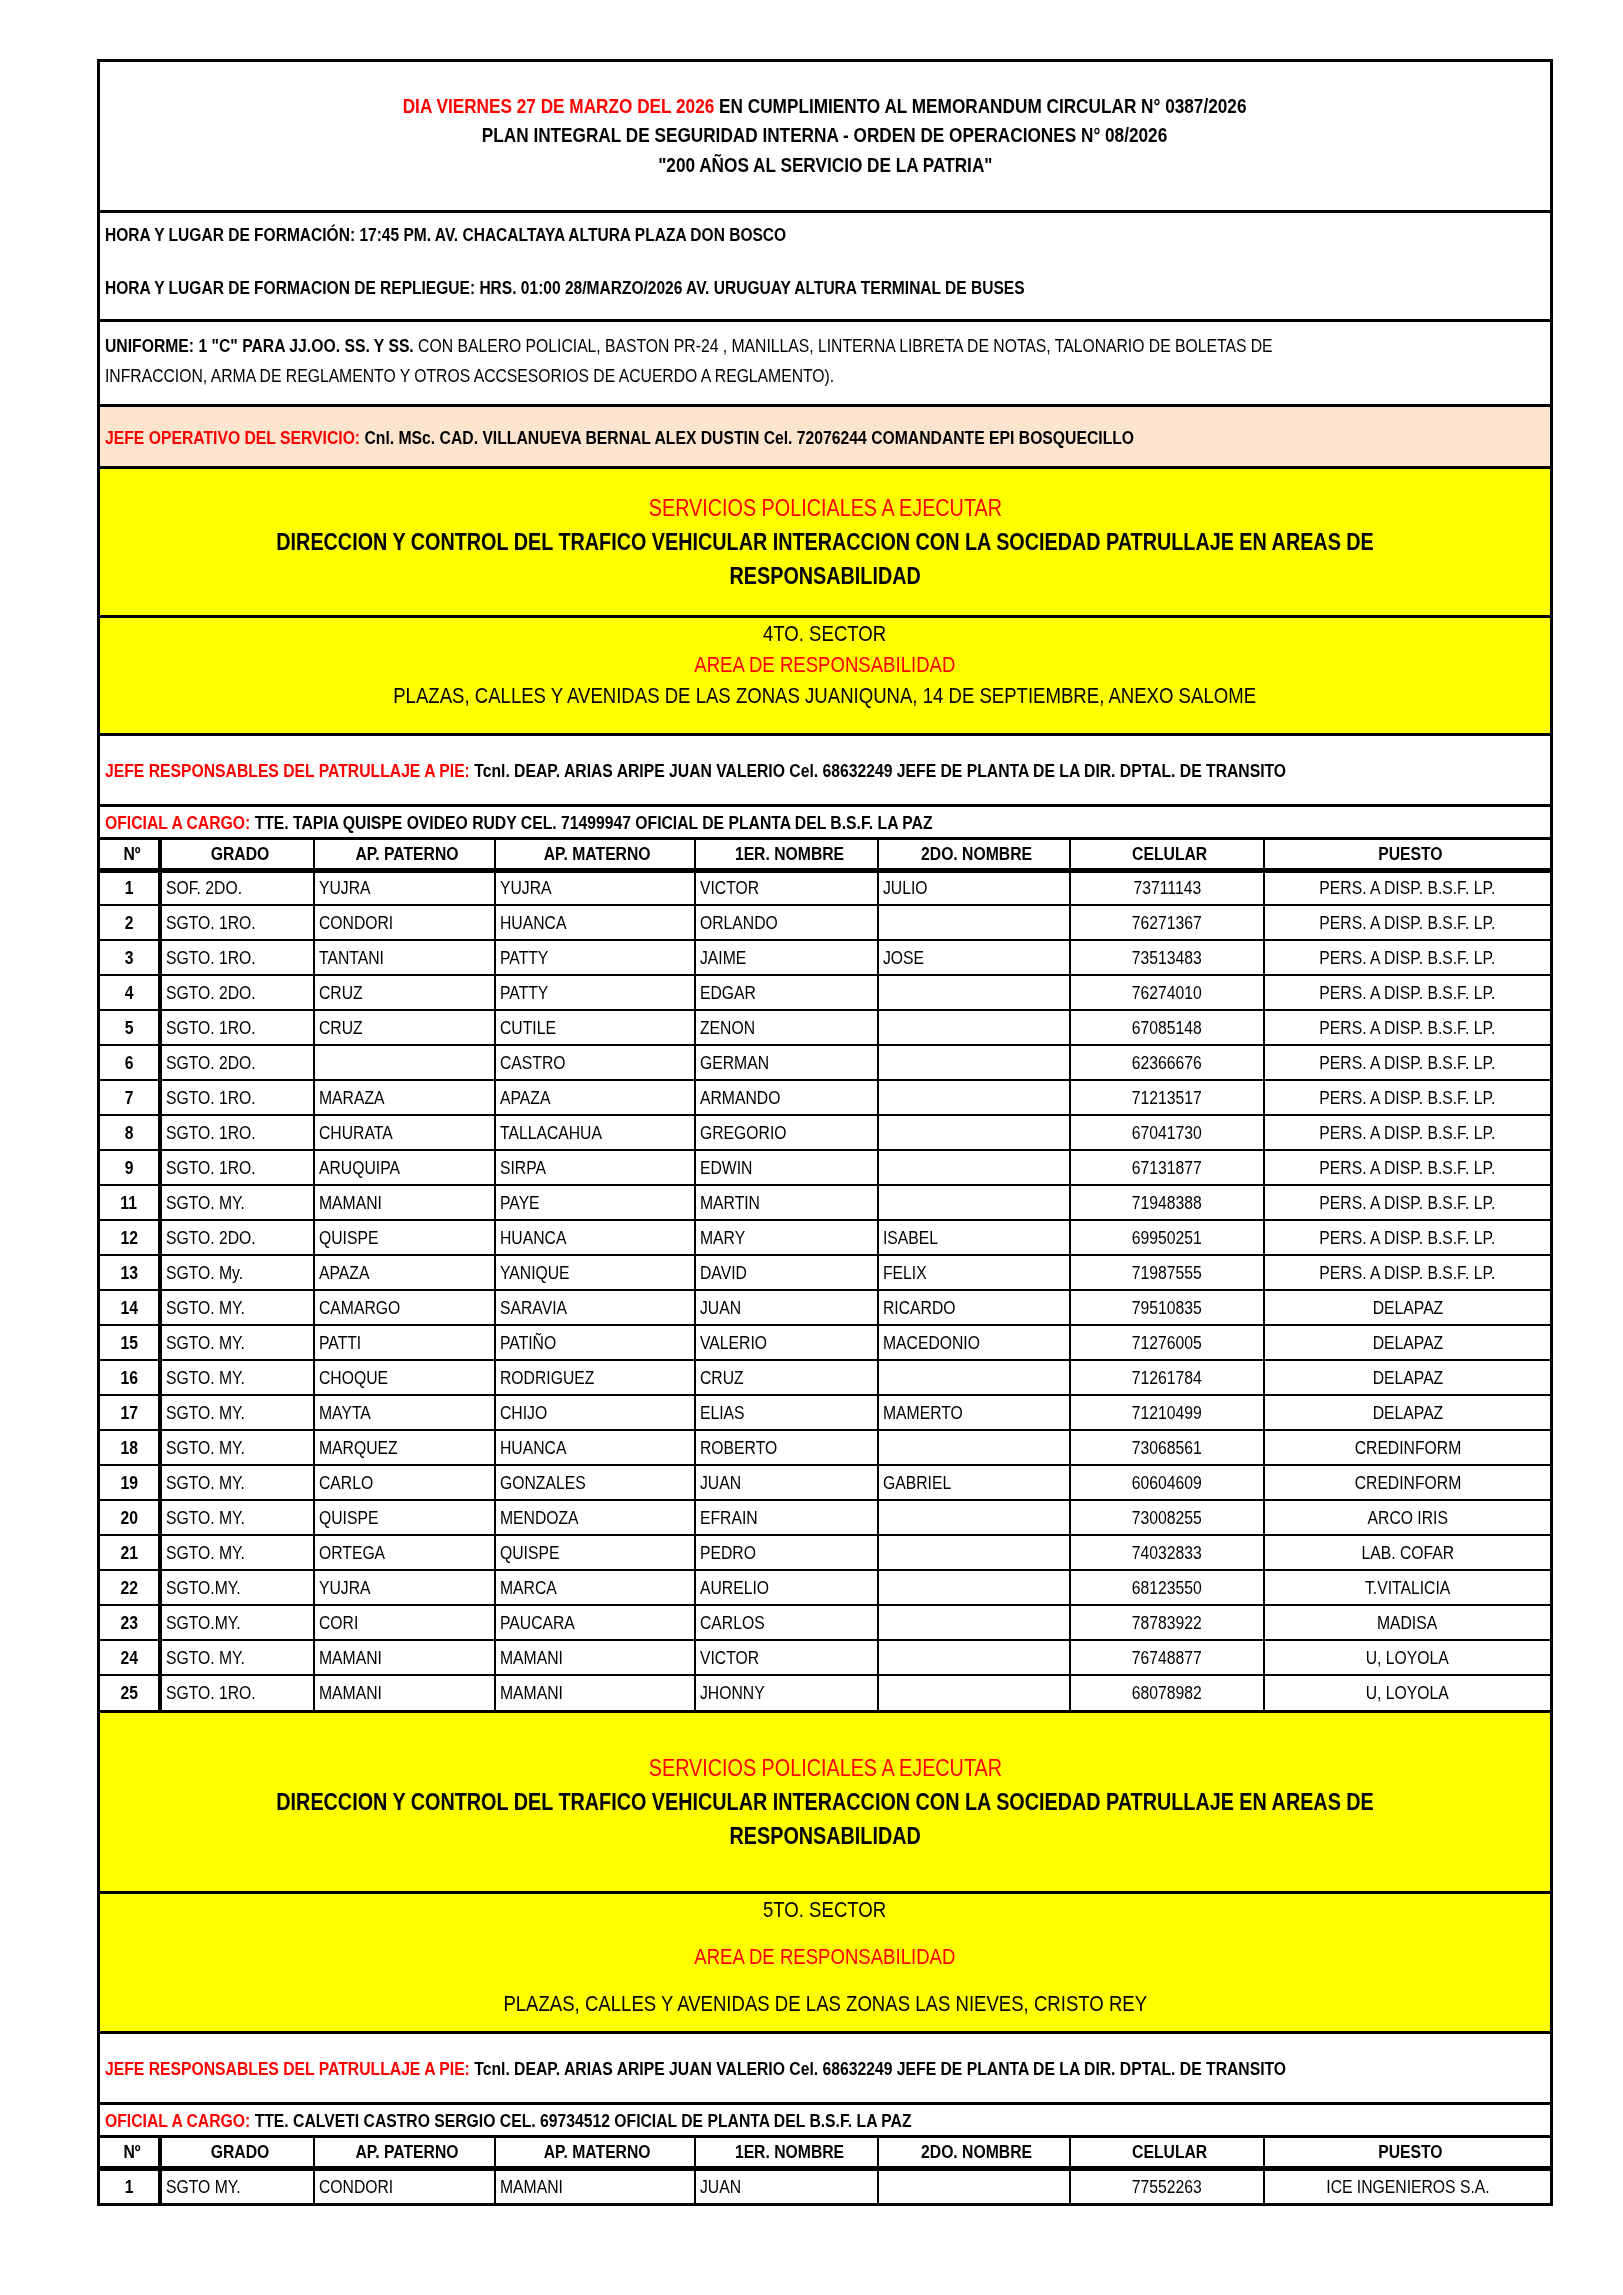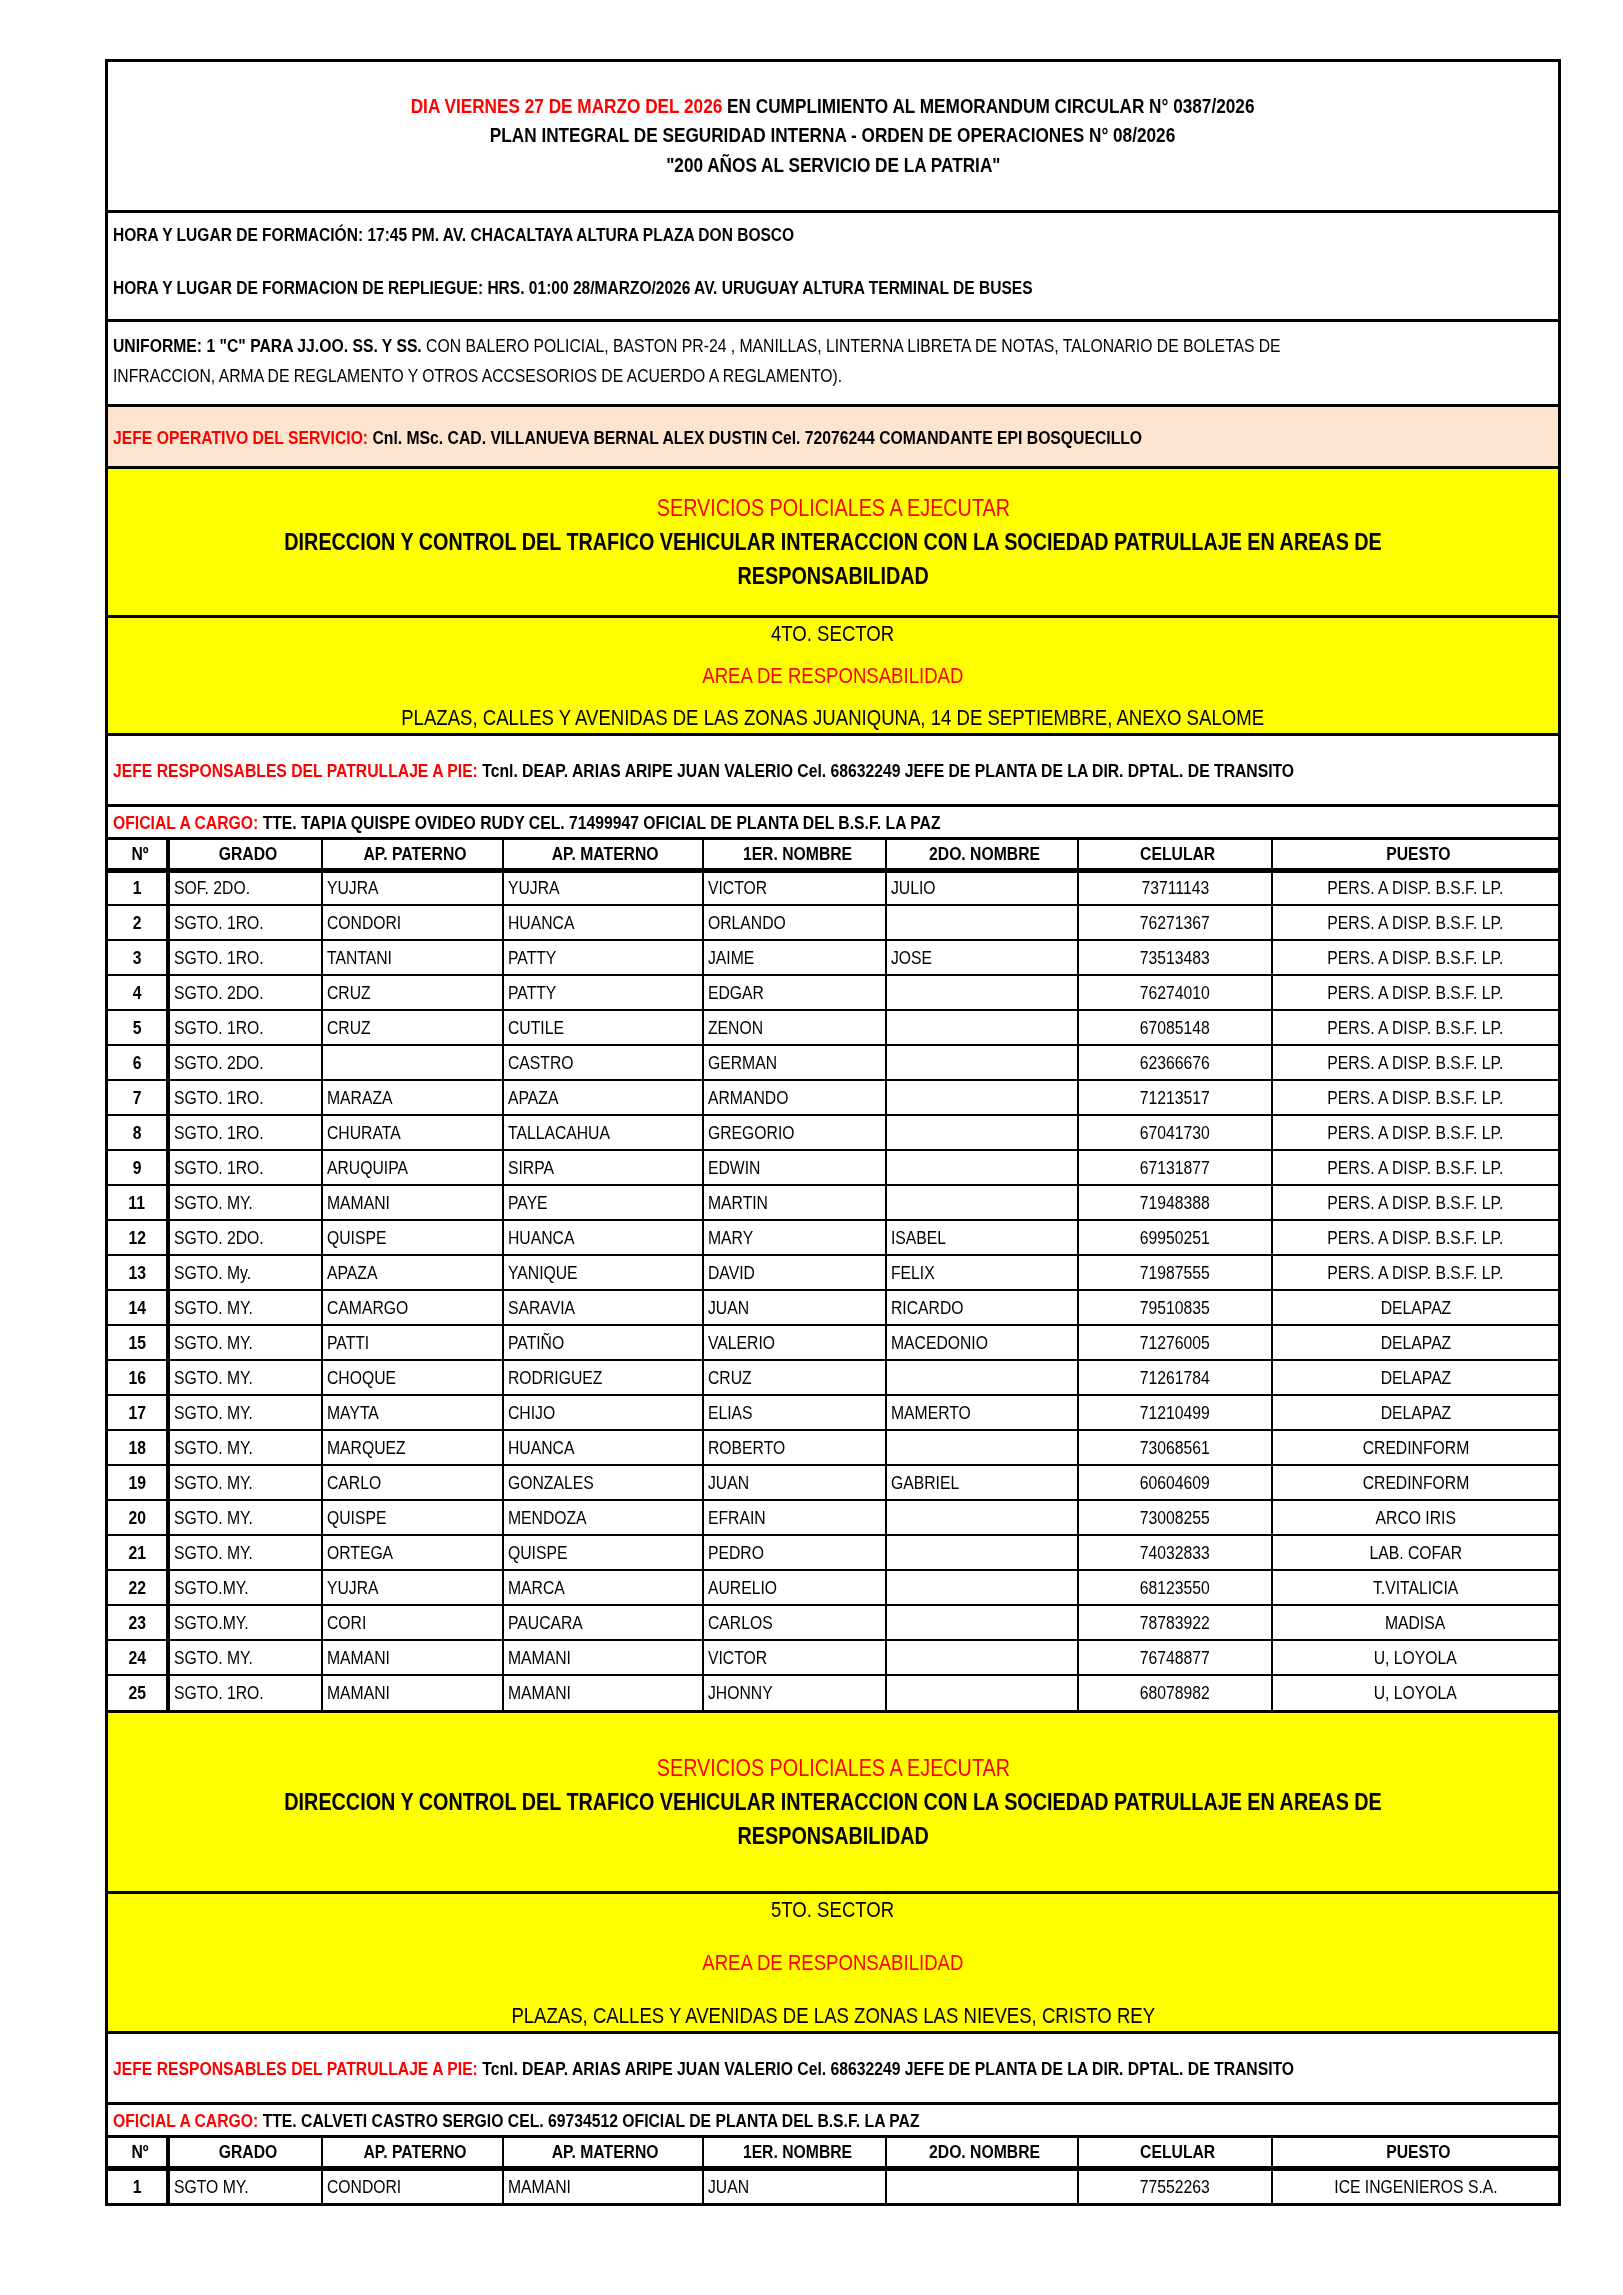--- a/index.html
+++ b/index.html
@@ -1,36 +1,36 @@
 <!DOCTYPE html>
 <html style="font-size:10.5px"><head>
 <meta charset="utf-8">
 <style>
   html, body { margin: 0; padding: 0; background: #ffffff; }
   body { width: 1623px; height: 2295px; position: relative; font-family: "Liberation Sans", sans-serif; color: #000; }
-  .sheet { position: absolute; left: 105px; top: 59px; width: 1456px; border: 3.9px solid #000; box-sizing: border-box; }
+  .sheet { position: absolute; left: 97px; top: 59px; width: 1456px; border: 3.9px solid #000; box-sizing: border-box; }
   .blk { border-bottom: 3.9px solid #000; box-sizing: border-box; position: relative; }
   .blk:last-child { border-bottom: none; }
   .red { color: #ff0000; }
   .bold { font-weight: bold; }
   .title-blk { height: 151px; display: flex; flex-direction: column; justify-content: center; align-items: center; font-size: 20px; line-height: 29.4px; transform-origin: center; }
   .title-blk .line { transform: scaleX(0.86); white-space: nowrap; }
   .info-blk { height: 109px; padding-left: 13px; font-size: 18.3px; font-weight: bold; }
   .info-blk .l1 { position: absolute; top: 10.5px; left: 5.2px; transform: scaleX(0.85); transform-origin: left; white-space: nowrap; }
   .info-blk .l2 { position: absolute; top: 64px; left: 5.2px; transform: scaleX(0.85); transform-origin: left; white-space: nowrap; }
   .uni-blk { height: 85px; font-size: 18.3px; }
   .uni-blk .l1 { position: absolute; top: 13px; left: 5.2px; white-space: nowrap; transform: scaleX(0.86); transform-origin: left; }
   .uni-blk .l2 { position: absolute; top: 43px; left: 5.2px; white-space: nowrap; transform: scaleX(0.86); transform-origin: left; }
   .jefe-op { height: 62px; background: #fce4cf; font-size: 18.3px; font-weight: bold; }
   .jefe-op .l1 { position: absolute; top: 19.6px; left: 5.2px; white-space: nowrap; transform: scaleX(0.86); transform-origin: left; }
   .yellow { background: #ffff00; }
   .serv-blk { height: 149px; display: flex; flex-direction: column; justify-content: center; align-items: center; font-weight: bold; }
   .serv-blk .t1 { font-size: 23px; line-height: 34px; transform: scaleX(0.86); white-space: nowrap; font-weight: normal; }
   .serv-blk .t2 { font-size: 23px; line-height: 34px; transform: scaleX(0.86); white-space: nowrap; }
-  .sector-blk { height: 118px; display: flex; flex-direction: column; justify-content: space-between; align-items: center; }
+  .sector-blk { height: 118px; display: flex; flex-direction: column; justify-content: flex-start; align-items: center; }
   .sector-blk .s { font-size: 21.6px; line-height: 31px; transform: scaleX(0.86); white-space: nowrap; }
   .sector2 { height: 140px; gap: 16px; }
   .serv2 { height: 181px; }
   .resp-blk { height: 71px; font-size: 18.3px; font-weight: bold; }
   .resp-blk .l1 { position: absolute; top: 23.6px; left: 5.2px; white-space: nowrap; transform: scaleX(0.86); transform-origin: left; }
   .ofi-blk { height: 33px; font-size: 18.3px; font-weight: bold; }
   .ofi-blk .l1 { position: absolute; top: 5.2px; left: 5.2px; white-space: nowrap; transform: scaleX(0.86); transform-origin: left; }
   table.grid { width: 100%; border-collapse: collapse; table-layout: fixed; }
   table.grid td, table.grid th { border: 2.6px solid #000; height: 30px; padding: 0 3.9px; font-size: 18.3px; white-space: nowrap; overflow: hidden; box-sizing: border-box; }
   table.grid tr:first-child td, table.grid tr:first-child th { border-top: none; }

